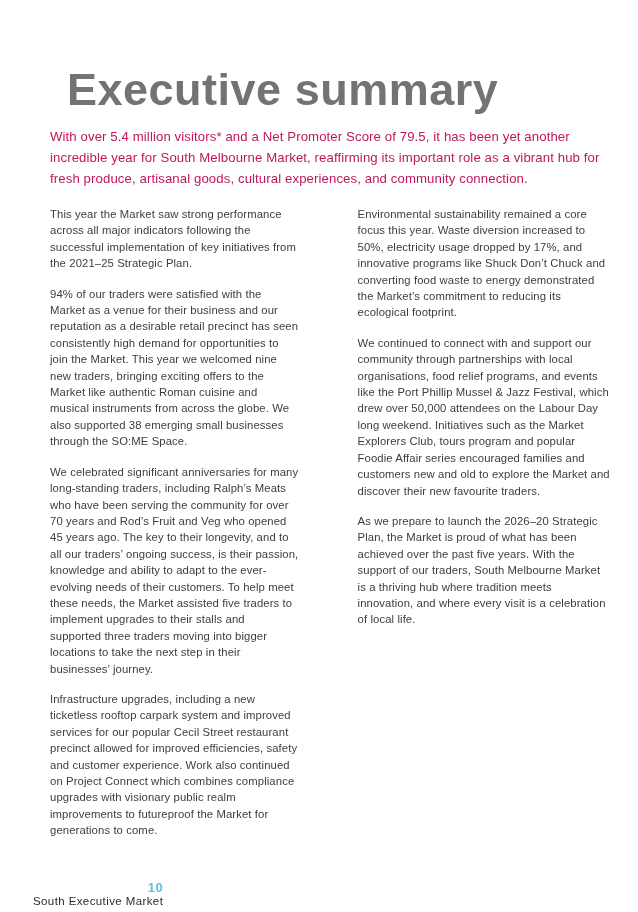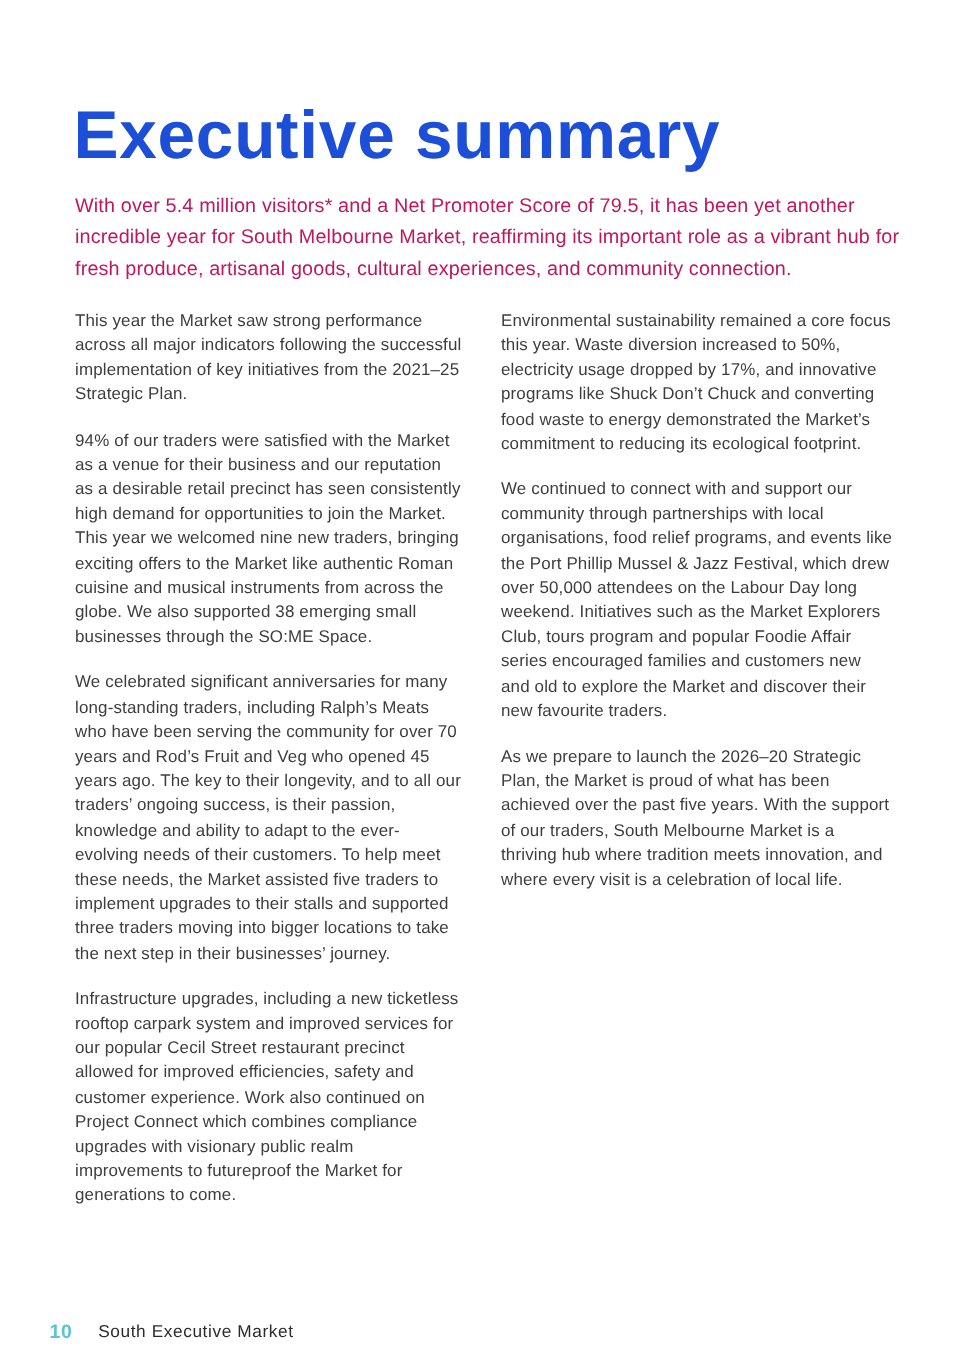--- a/index.html
+++ b/index.html
@@ -7,47 +7,47 @@
   .page {
     position: relative;
     width: 638px;
     height: 912px;
     background: #ffffff;
     overflow: hidden;
     font-family: "Liberation Sans", sans-serif;
   }
   .page-title {
     position: absolute;
-    left: 49px;
+    left: 67px;
     top: 66px;
     font-size: 45px;
     font-weight: 700;
     letter-spacing: 0.5px;
     line-height: 1.05;
-    color: #1d4ed8;
+    color: #737373;
     white-space: nowrap;
   }
   .intro {
     position: absolute;
     left: 50px;
     top: 126px;
     width: 556px;
     font-size: 13.2px;
     font-weight: 400;
     line-height: 21px;
     letter-spacing: 0.1px;
     color: #be185d;
   }
   .columns {
     position: absolute;
     left: 50px;
     top: 206px;
     width: 560px;
     display: flex;
-    gap: 26px;
+    gap: 59px;
   }
   .col { width: 258px; }
   .col.right { width: 262px; }
   .col p {
     font-size: 11.3px;
     line-height: 16.4px;
     letter-spacing: 0.1px;
     color: #3D3D3D;
     margin-bottom: 14px;
   }
@@ -57,22 +57,22 @@
     top: 819px;
     font-size: 10.3px;
     letter-spacing: 0.1px;
     color: #3D3D3D;
   }
   .footer {
     position: absolute;
     left: 33px;
     top: 880px;
     display: flex;
-    align-items: center;
-    gap: 17px;
+    align-items: flex-end;
+    flex-direction: column;
   }
   .page-number {
     font-size: 13px;
     font-weight: 700;
     color: #5BC3D8;
     letter-spacing: 0.5px;
   }
   .footer-title {
     font-size: 11.5px;
     font-weight: 400;

